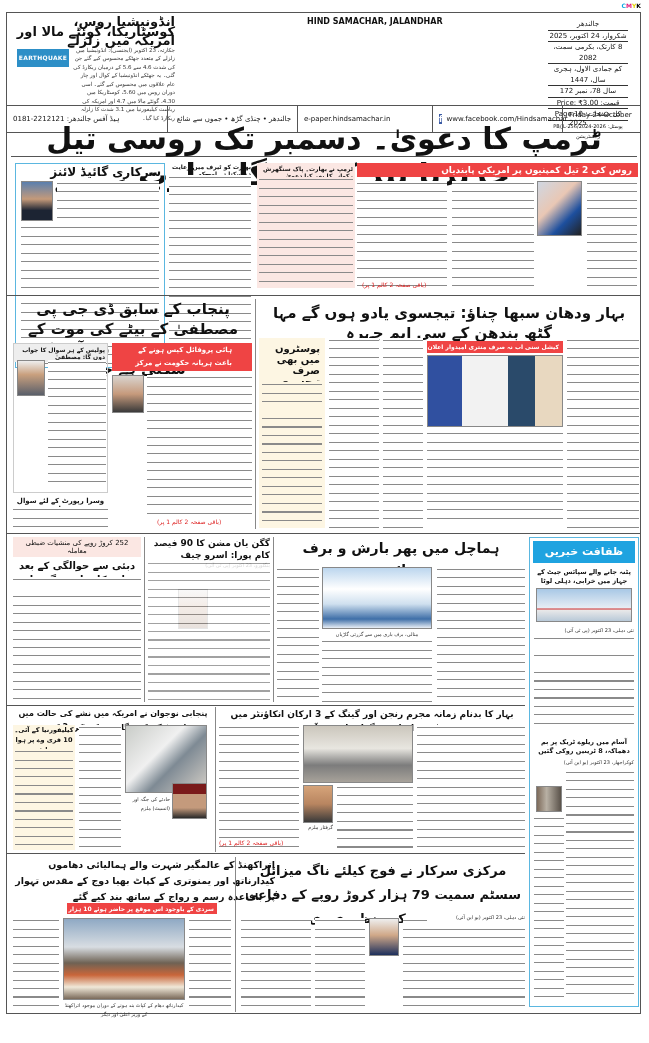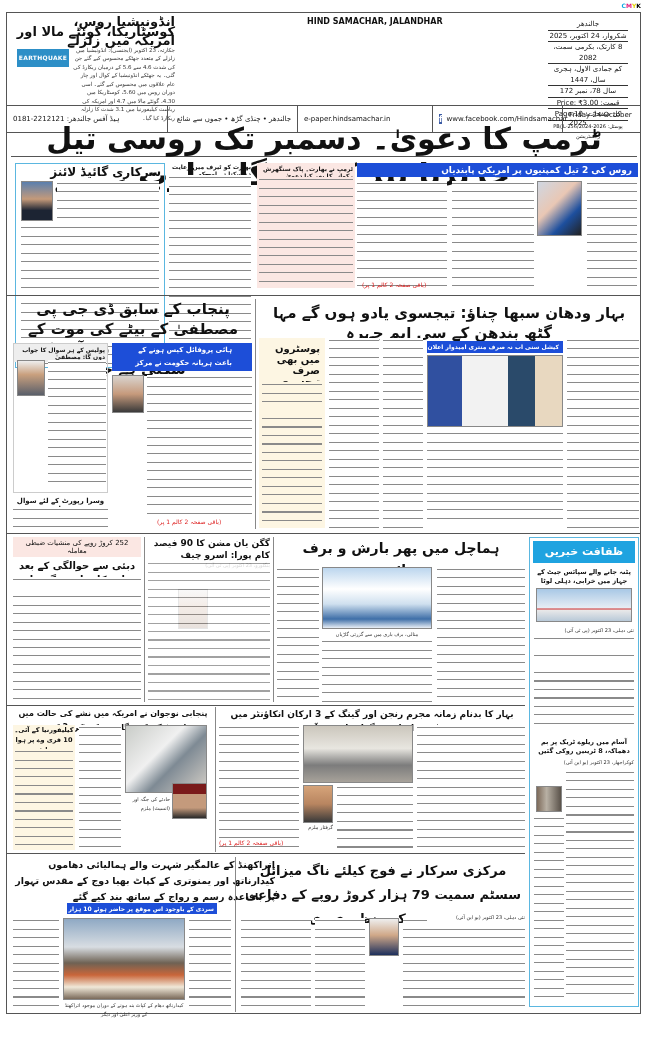--- a/index.html
+++ b/index.html
@@ -17,21 +17,21 @@
 .logo-top{left:300px;top:4px;font-size:8px;font-weight:bold}
 .date-box{right:6px;top:6px;width:92px;font-size:7px;line-height:10.5px;text-align:center}
 .date-box div{border-bottom:1px solid #333;margin:0 6px}
 .bar{left:0;top:92px;width:633px;height:28px;border-top:1px solid #555;border-bottom:1px solid #555;font-size:7px;display:flex;align-items:center}
 .bar > div{border-left:1px solid #555;height:100%;display:flex;align-items:center;padding:0 6px}
 .bar > div:first-child{border-left:none}
 .fb{background:#3b5ba5;color:#fff;font-weight:bold;width:10px;height:10px;display:inline-flex;align-items:center;justify-content:center;font-size:8px;margin-right:4px}
 .headline{left:4px;top:108px;width:626px;height:36px;font-size:30px;font-weight:bold;line-height:36px;border-bottom:1px solid #555}
 .col-text{font-size:5.5px;line-height:8.5px;color:#333}
 .blk{position:absolute;overflow:hidden}
-.subhead-dark{background:#1d4ed8;color:#fff;font-weight:bold}
+.subhead-dark{background:#ef4444;color:#fff;font-weight:bold}
 .pinkbox{background:#fbe7e3}
 .photo{position:absolute;border:1px solid #888}
 .section-head{font-weight:bold;color:#111}
 .hr{position:absolute;height:1px;background:#555}
 .vr{position:absolute;width:1px;background:#888}
 .lines{position:absolute;background:repeating-linear-gradient(#fff 0 2px,#8a8a8a 2px 3px,#fff 3px 8.5px)}
 .blue-frame{border:1px solid #5bb7e0}
 .kraft{background:#1fa3e0;color:#fff;font-weight:bold;text-align:center}
 </style>
 </head>

